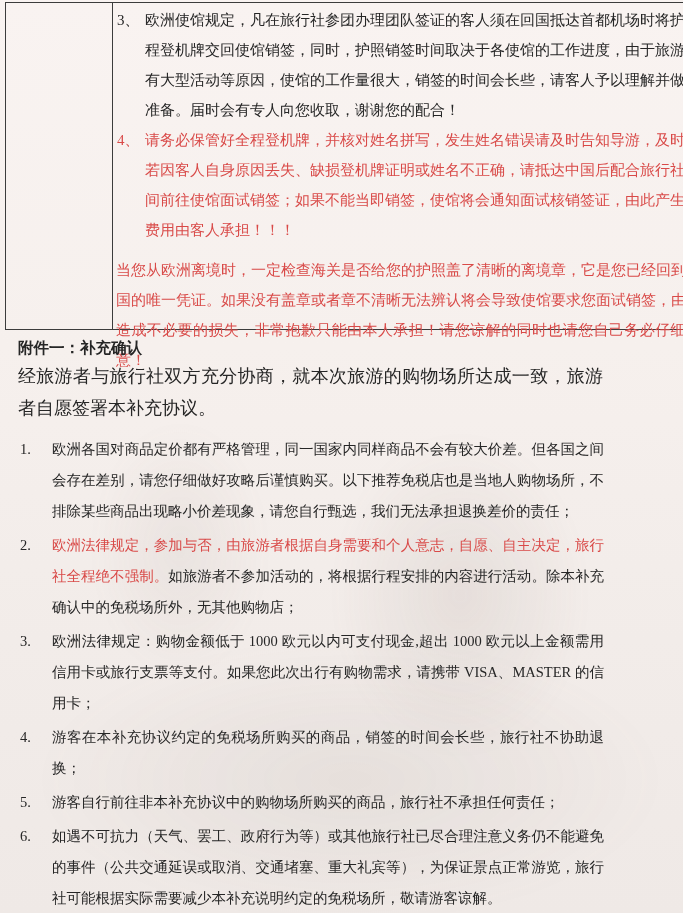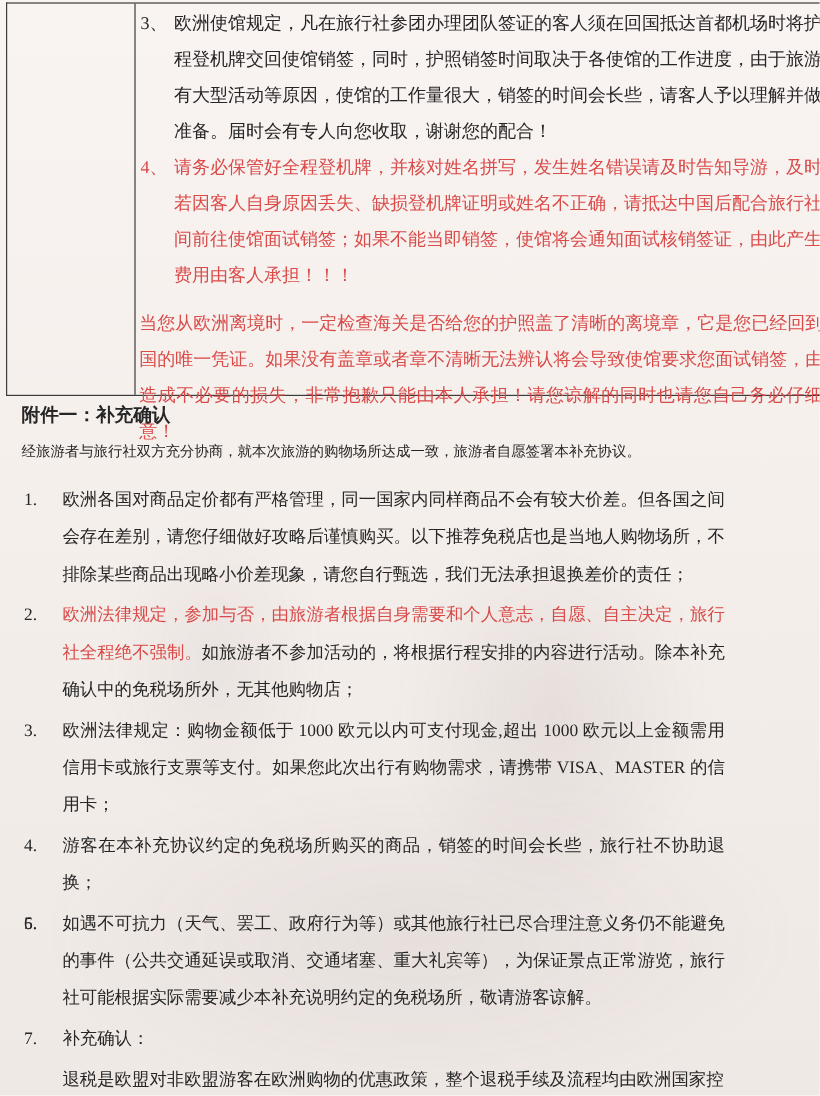--- a/index.html
+++ b/index.html
@@ -32,25 +32,25 @@
   .tnum{position:absolute;left:1px;top:0;}
   .tfoot{
     margin:10px 0 0 0;width:585px;
     font-size:15px;line-height:30px;text-align:justify;
   }
 
   
   .attachment{position:absolute;left:18px;top:334px;width:600px;}
   .attachment h2{
     margin:3px 0 0 0;font-size:15.5px;line-height:21px;font-weight:bold;
-    font-family:Liberation Mono, monospace;
+    font-family:Liberation Serif, serif;
   }
   .intro{
     margin:2px 0 10px 0;width:585px;
-    font-size:12px;line-height:32px;text-align:justify;
+    font-size:18px;line-height:32px;text-align:justify;
   }
   .list{margin-top:2px;}
   .li{
     position:relative;padding-left:34px;width:586px;box-sizing:border-box;
     font-size:14.5px;line-height:31px;text-align:justify;margin-bottom:3px;
   }
   .num{position:absolute;left:2px;top:0;font-family:"Liberation Serif","DejaVu Serif",serif;}
   .li.gap{margin-top:2px;}
   .tail{
     margin:0 0 0 34px;width:552px;
@@ -88,21 +88,21 @@
     <div class="li">
       <span class="num">2.</span><span class="red">欧洲法律规定，参加与否，由旅游者根据自身需要和个人意志，自愿、自主决定，旅行社全程绝不强制。</span><span>如旅游者不参加活动的，将根据行程安排的内容进行活动。除本补充确认中的免税场所外，无其他购物店；</span>
     </div>
     <div class="li">
       <span class="num">3.</span><span>欧洲法律规定：购物金额低于 1000 欧元以内可支付现金,超出 1000 欧元以上金额需用信用卡或旅行支票等支付。如果您此次出行有购物需求，请携带 VISA、MASTER 的信用卡；</span>
     </div>
     <div class="li">
       <span class="num">4.</span><span>游客在本补充协议约定的免税场所购买的商品，销签的时间会长些，旅行社不协助退换；</span>
     </div>
     <div class="li">
-      <span class="num">5.</span>
+      <span class="num">5.</span><span>游客自行前往非本补充协议中的购物场所购买的商品，旅行社不承担任何责任；</span>
     </div>
     <div class="li">
       <span class="num">6.</span><span>如遇不可抗力（天气、罢工、政府行为等）或其他旅行社已尽合理注意义务仍不能避免的事件（公共交通延误或取消、交通堵塞、重大礼宾等），为保证景点正常游览，旅行社可能根据实际需要减少本补充说明约定的免税场所，敬请游客谅解。</span>
     </div>
     <div class="li gap">
       <span class="num">7.</span><span>补充确认：</span>
     </div>
   </div>
 
   <p class="tail">退税是欧盟对非欧盟游客在欧洲购物的优惠政策，整个退税手续及流程均由欧洲国家控</p>

